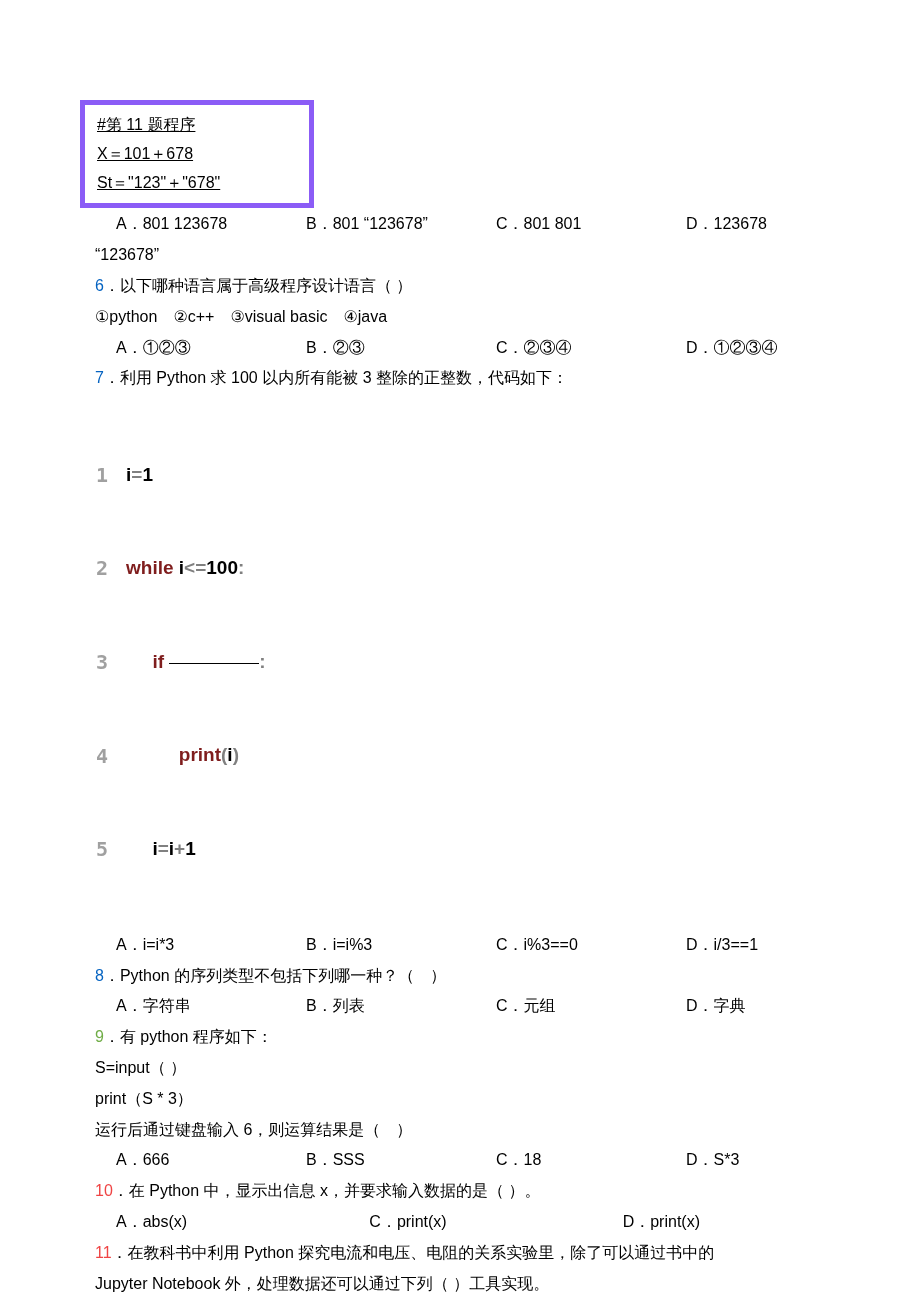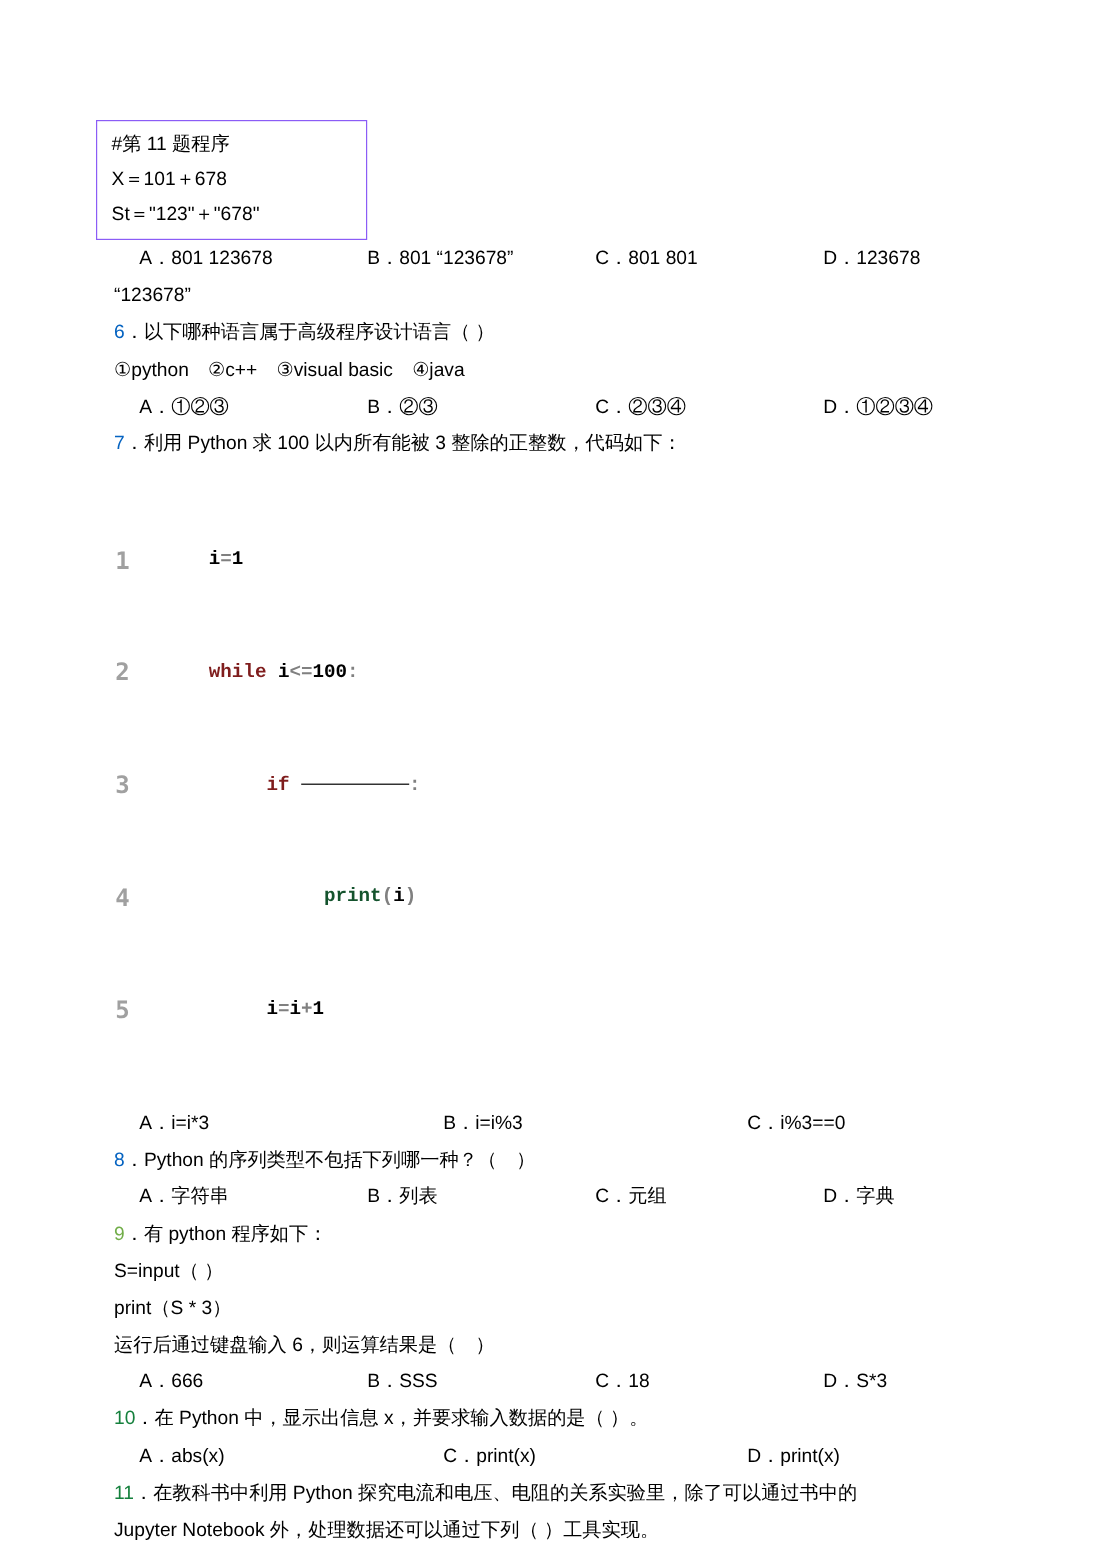--- a/index.html
+++ b/index.html
@@ -11,24 +11,25 @@
     color: #000000;
     line-height: 1.8;
   }
   .page {
     width: 920px;
     min-height: 1302px;
     padding: 100px 80px 60px 80px;
     box-sizing: border-box;
   }
   .code-box {
-    border: 1px solid #8b5cf6;
+    border: 5px solid #8b5cf6;
     padding: 6px 12px;
     width: 200px;
     margin-bottom: 0;
+    text-decoration: underline;
   }
   .code-box div {
     font-family: "Microsoft YaHei", sans-serif;
   }
   .answer-row {
     display: flex;
     margin: 2px 0;
   }
   .answer-row .opt {
     flex: 1;
@@ -37,51 +38,50 @@
   .q-line {
     margin: 2px 15px;
   }
   .num-blue {
     color: #0563c1;
   }
   .num-green {
     color: #70ad47;
   }
   .num-brown {
-    color: #15803d;
+    color: #ef4444;
   }
   .code-snippet {
     margin: 6px 0 6px 0;
     white-space: pre;
   }
   .code-snippet .row {
     display: flex;
     align-items: center;
   }
   .code-snippet .ln {
     width: 28px;
     color: #a0a0a0;
     font-family: Consolas, monospace;
     font-size: 20px;
     text-align: right;
     padding-right: 18px;
     font-weight: bold;
   }
   .code-snippet .code {
-    font-family: Liberation Mono, monospace;
-    font-size: 16px;
+    font-family: Liberation Sans, sans-serif;
+    font-size: 19px;
     font-weight: bold;
-    margin-left: 48px;
   }
   .kw {
     color: #7f1d1d;
     font-weight: bold;
   }
   .fn {
-    color: #14532d;
+    color: #7f1d1d;
     font-weight: bold;
   }
   .op {
     color: #808080;
   }
   .txt {
     color: #000000;
     font-weight: bold;
   }
   .underline-blank {
@@ -127,20 +127,21 @@
     <div class="row"><span class="ln">2</span><span class="code"><span class="kw">while</span><span class="txt"> i</span><span class="op">&lt;=</span><span class="txt">100</span><span class="op">:</span></span></div>
     <div class="row"><span class="ln">3</span><span class="code">     <span class="kw">if</span> <span class="underline-blank"></span><span class="op">:</span></span></div>
     <div class="row"><span class="ln">4</span><span class="code">          <span class="fn">print</span><span class="op">(</span><span class="txt">i</span><span class="op">)</span></span></div>
     <div class="row"><span class="ln">5</span><span class="code">     <span class="txt">i</span><span class="op">=</span><span class="txt">i</span><span class="op">+</span><span class="txt">1</span></span></div>
   </div>
 
   <div class="answer-row">
     <span class="opt">A．i=i*3</span>
     <span class="opt">B．i=i%3</span>
     <span class="opt">C．i%3==0</span>
+    <span class="opt">D．i/3==1</span>
   </div>
 
   <div class="q-line"><span class="num-blue">8</span><span>．Python 的序列类型不包括下列哪一种？（　）</span></div>
   <div class="answer-row">
     <span class="opt">A．字符串</span>
     <span class="opt">B．列表</span>
     <span class="opt">C．元组</span>
     <span class="opt">D．字典</span>
   </div>
 

